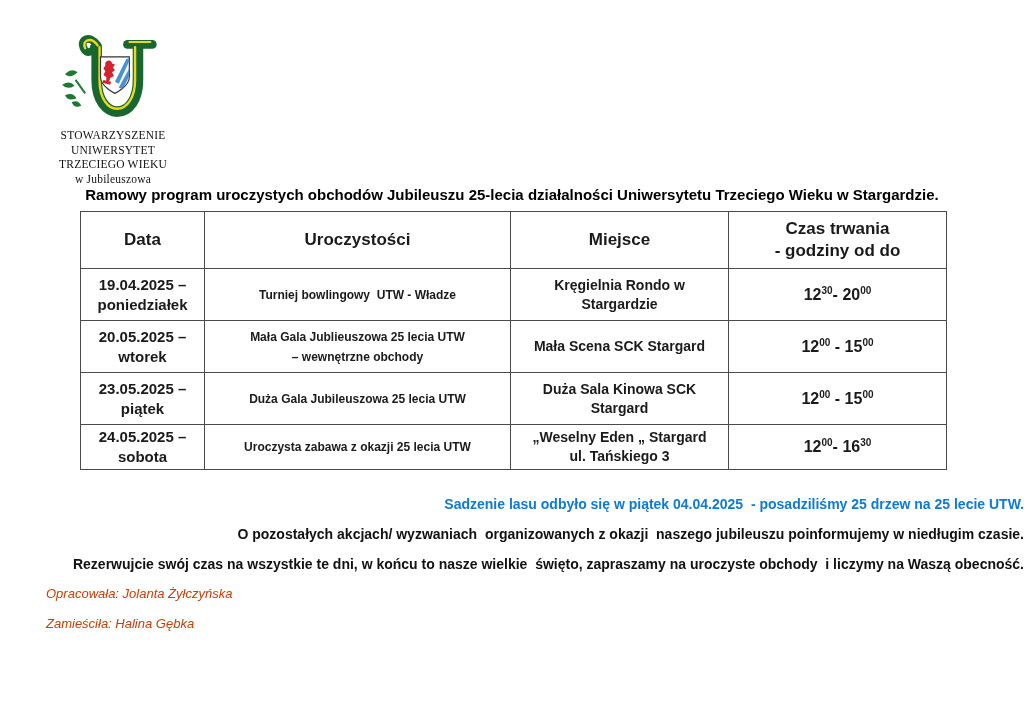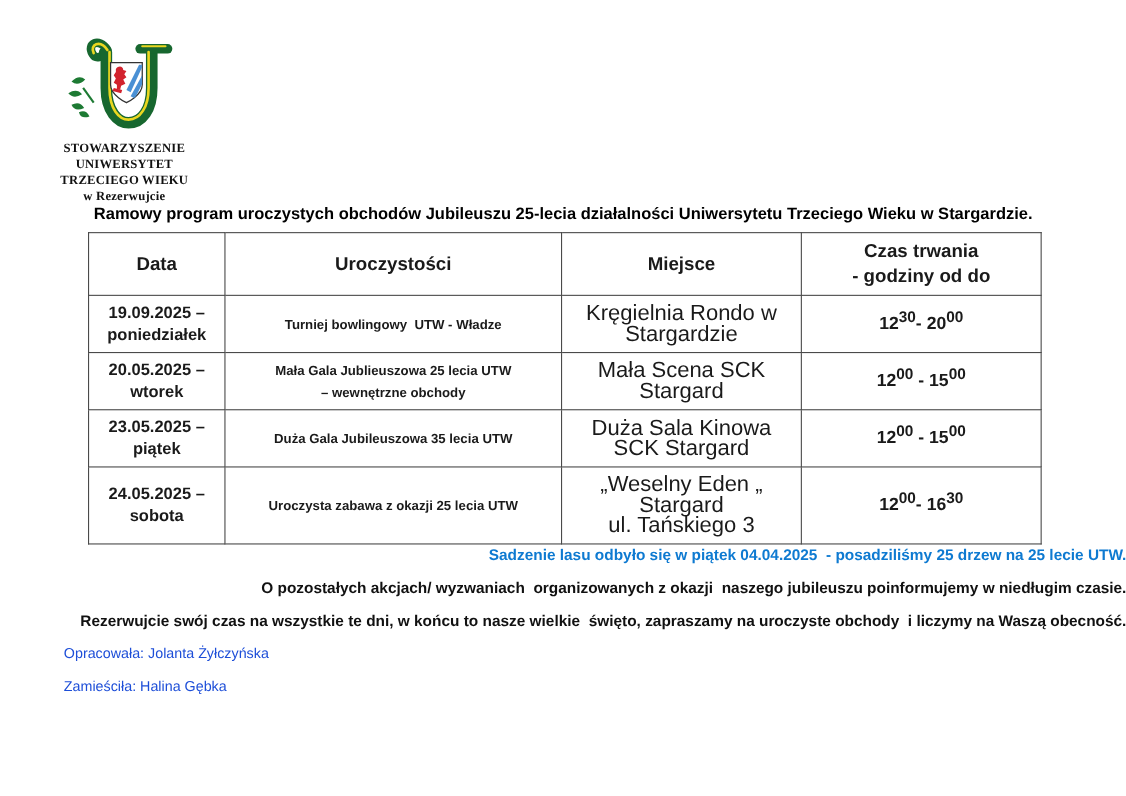--- a/index.html
+++ b/index.html
@@ -3,47 +3,47 @@
 <meta charset="utf-8">
 <style>
   html,body{margin:0;padding:0;}
   body{background:#ffffff;font-family:"Liberation Sans","DejaVu Sans",sans-serif;color:#1a1a1a;}
   .page{position:relative;width:1024px;height:724px;background:#ffffff;overflow:hidden;}
 
   
   .logo-block{position:absolute;left:38px;top:30px;width:150px;text-align:center;}
   .logo-art{display:block;margin:0 auto;}
   .org-name{margin-top:2px;font-family:"Liberation Serif","DejaVu Serif",serif;
-            font-weight:bold;font-size:11.5px;line-height:14.5px;color:#111;letter-spacing:.2px;}
+            font-weight:normal;font-size:11.5px;line-height:14.5px;color:#111;letter-spacing:.2px;}
 
   
   .doc-title{position:absolute;top:186px;left:0;width:100%;text-align:center;
              font-size:15px;font-weight:bold;}
 
   
   table.schedule{position:absolute;left:80px;top:211px;width:866px;border-collapse:collapse;table-layout:fixed;padding-left:48px;}
   table.schedule th,table.schedule td{border:1px solid #4a4a4a;vertical-align:middle;
              text-align:center;padding:2px 6px;box-sizing:border-box;}
   table.schedule th{font-size:17px;font-weight:bold;line-height:22px;}
   .pre{white-space:pre-wrap;}
   td.c-date{font-size:15px;font-weight:bold;line-height:20px;}
   td.c-event{font-size:12px;font-weight:bold;line-height:20px;}
-  td.c-place{font-size:20px;font-weight:normal;line-height:19px;margin-top:24px;}
+  td.c-place{font-size:14px;font-weight:bold;line-height:19px;margin-top:24px;}
   td.c-time{font-size:16px;font-weight:bold;}
-  td.c-time sup{font-size:14px;vertical-align:super;line-height:0;}
+  td.c-time sup{font-size:10px;vertical-align:super;line-height:0;}
   td.c-time .sep{white-space:pre;}
 
   
   .note{position:absolute;left:0;width:100%;text-align:right;font-weight:bold;font-size:14px;white-space:pre-wrap;}
   .note-blue{top:496px;}
   .note-2{top:526px;color:#111;}
   .note-3{top:556px;color:#111;}
 
   
-  .credit{position:absolute;left:58px;font-size:13px;font-weight:normal;color:#1d4ed8;}
+  .credit{position:absolute;left:46px;font-size:13px;font-weight:normal;color:#c2410c;font-style:italic;}
   .credit-1{top:586px;}
   .credit-2{top:616px;}
 </style>
 </head>
 <body>
 
 <div class="page">
 
   <div class="logo-block">
     <svg class="logo-art" width="118" height="96" viewBox="0 0 120 100">
@@ -77,21 +77,21 @@
 
           <path fill="#4a90d4" d="M62 54 L74 30 L78 30 L66 56 Z"></path>
           <path fill="#4a90d4" d="M66 60 L78 38 L78 46 L70 62 Z"></path>
         </g>
       </g>
     </svg>
     <div class="org-name">
       <div>STOWARZYSZENIE</div>
       <div>UNIWERSYTET</div>
       <div>TRZECIEGO WIEKU</div>
-      <div>w Rezerwujcie</div>
+      <div>w Jubileuszowa</div>
     </div>
   </div>
 
   <div class="doc-title accent" style="color: #000000;">Ramowy program uroczystych obchodów Jubileuszu 25-lecia działalności Uniwersytetu Trzeciego Wieku w Stargardzie.</div>
 
   <table class="schedule">
     <colgroup>
       <col style="width:124px">
         <col style="width:306px">
         <col style="width:218px">
@@ -101,42 +101,42 @@
       <tr style="height:57px">
         <th class="pre">Data</th>
         <th class="pre">Uroczystości</th>
         <th class="pre">Miejsce</th>
         <th class="pre">Czas trwania
 - godziny od do</th>
       </tr>
     </thead>
     <tbody>
       <tr style="height:52px">
-        <td class="c-date pre">19.09.2025 –
+        <td class="c-date pre">19.04.2025 –
 poniedziałek</td>
         <td class="c-event pre">Turniej bowlingowy  UTW - Władze</td>
         <td class="c-place pre">Kręgielnia Rondo w Stargardzie</td>
         <td class="c-time"><span><span>12</span><sup>30</sup><span class="sep">- </span><span>20</span><sup>00</sup></span></td>
       </tr>
       <tr style="height:52px">
         <td class="c-date pre">20.05.2025 –
 wtorek</td>
         <td class="c-event pre">Mała Gala Jublieuszowa 25 lecia UTW
 – wewnętrzne obchody</td>
         <td class="c-place pre">Mała Scena SCK Stargard</td>
         <td class="c-time"><span><span>12</span><sup>00</sup><span class="sep"> - </span><span>15</span><sup>00</sup></span></td>
       </tr>
       <tr style="height:52px">
         <td class="c-date pre">23.05.2025 –
 piątek</td>
-        <td class="c-event pre">Duża Gala Jubileuszowa 35 lecia UTW</td>
+        <td class="c-event pre">Duża Gala Jubileuszowa 25 lecia UTW</td>
         <td class="c-place pre">Duża Sala Kinowa SCK Stargard</td>
         <td class="c-time"><span><span>12</span><sup>00</sup><span class="sep"> - </span><span>15</span><sup>00</sup></span></td>
       </tr>
-      <tr style="height:70px">
+      <tr style="height:45px">
         <td class="c-date pre">24.05.2025 –
 sobota</td>
         <td class="c-event pre">Uroczysta zabawa z okazji 25 lecia UTW</td>
         <td class="c-place pre">„Weselny Eden „ Stargard
 ul. Tańskiego 3</td>
         <td class="c-time"><span><span>12</span><sup>00</sup><span class="sep">- </span><span>16</span><sup>30</sup></span></td>
       </tr>
     </tbody>
   </table>
 

